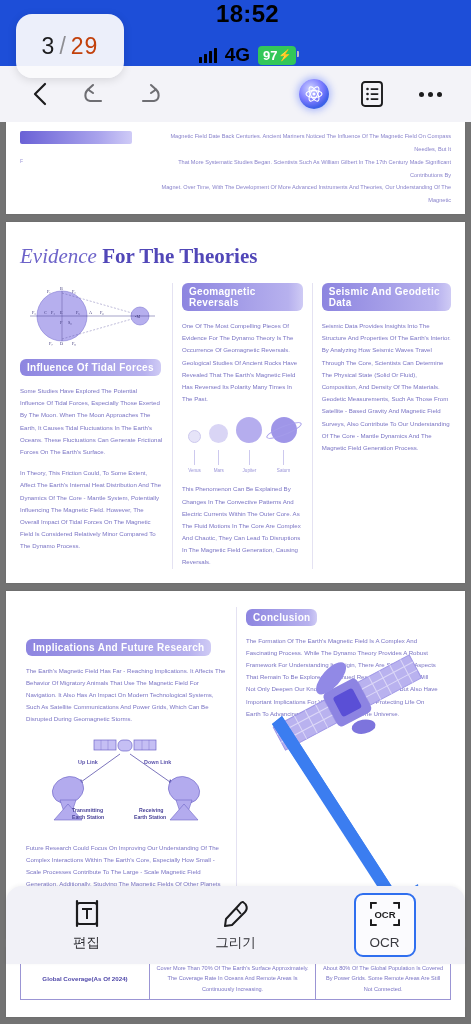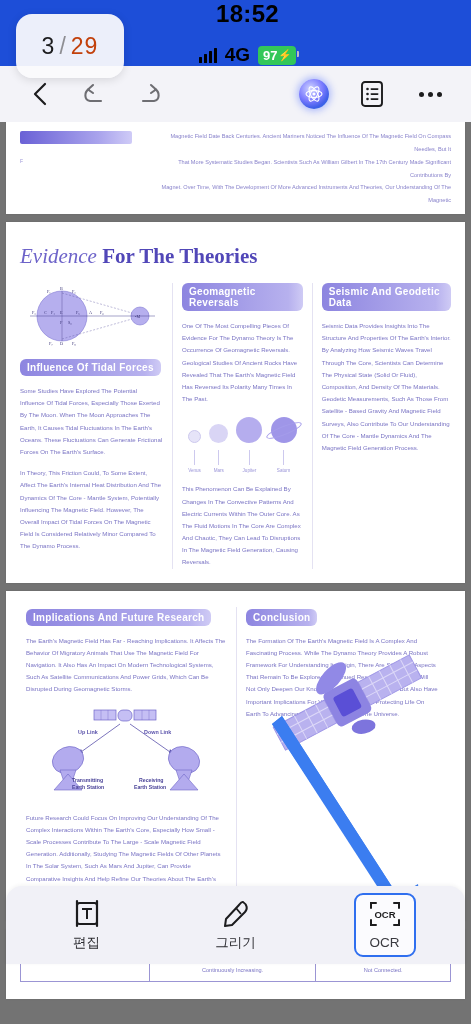--- a/index.html
+++ b/index.html
@@ -310,21 +310,21 @@
         <div class="col" style="width:146px;padding-right:0;">
           <span class="chip">Seismic And Geodetic Data</span>
           <p class="body">Seismic Data Provides Insights Into The Structure And Properties Of The Earth's Interior. By Analyzing How Seismic Waves Travel Through The Core, Scientists Can Determine The Physical State (Solid Or Fluid), Composition, And Density Of The Materials. Geodetic Measurements, Such As Those From Satellite - Based Gravity And Magnetic Field Surveys, Also Contribute To Our Understanding Of The Core - Mantle Dynamics And The Magnetic Field Generation Process.</p>
         </div>
       </div>
     </div>
 
     <div class="page pg-third">
       <div class="cols">
 
-        <div class="col" style="width:216px;padding-left:6px;">
+        <div class="col" style="width:216px;padding-left:6px;margin-top:30px;">
           <span class="chip">Implications And Future Research</span>
           <p class="body">The Earth's Magnetic Field Has Far - Reaching Implications. It Affects The Behavior Of Migratory Animals That Use The Magnetic Field For Navigation. It Also Has An Impact On Modern Technological Systems, Such As Satellite Communications And Power Grids, Which Can Be Disrupted During Geomagnetic Storms.</p>
 
           <div class="satdiag">
             <svg width="200" height="96" viewBox="0 0 200 96">
 
               <rect x="92" y="6" width="14" height="11" rx="5" fill="#c5bff4" stroke="#6f66c8" stroke-width=".7"></rect>
               <rect x="68" y="6" width="22" height="10" fill="#c5bff4" stroke="#6f66c8" stroke-width=".7"></rect>
               <rect x="108" y="6" width="22" height="10" fill="#c5bff4" stroke="#6f66c8" stroke-width=".7"></rect>
               <line x1="75" y1="6" x2="75" y2="16" stroke="#6f66c8" stroke-width=".4"></line>

